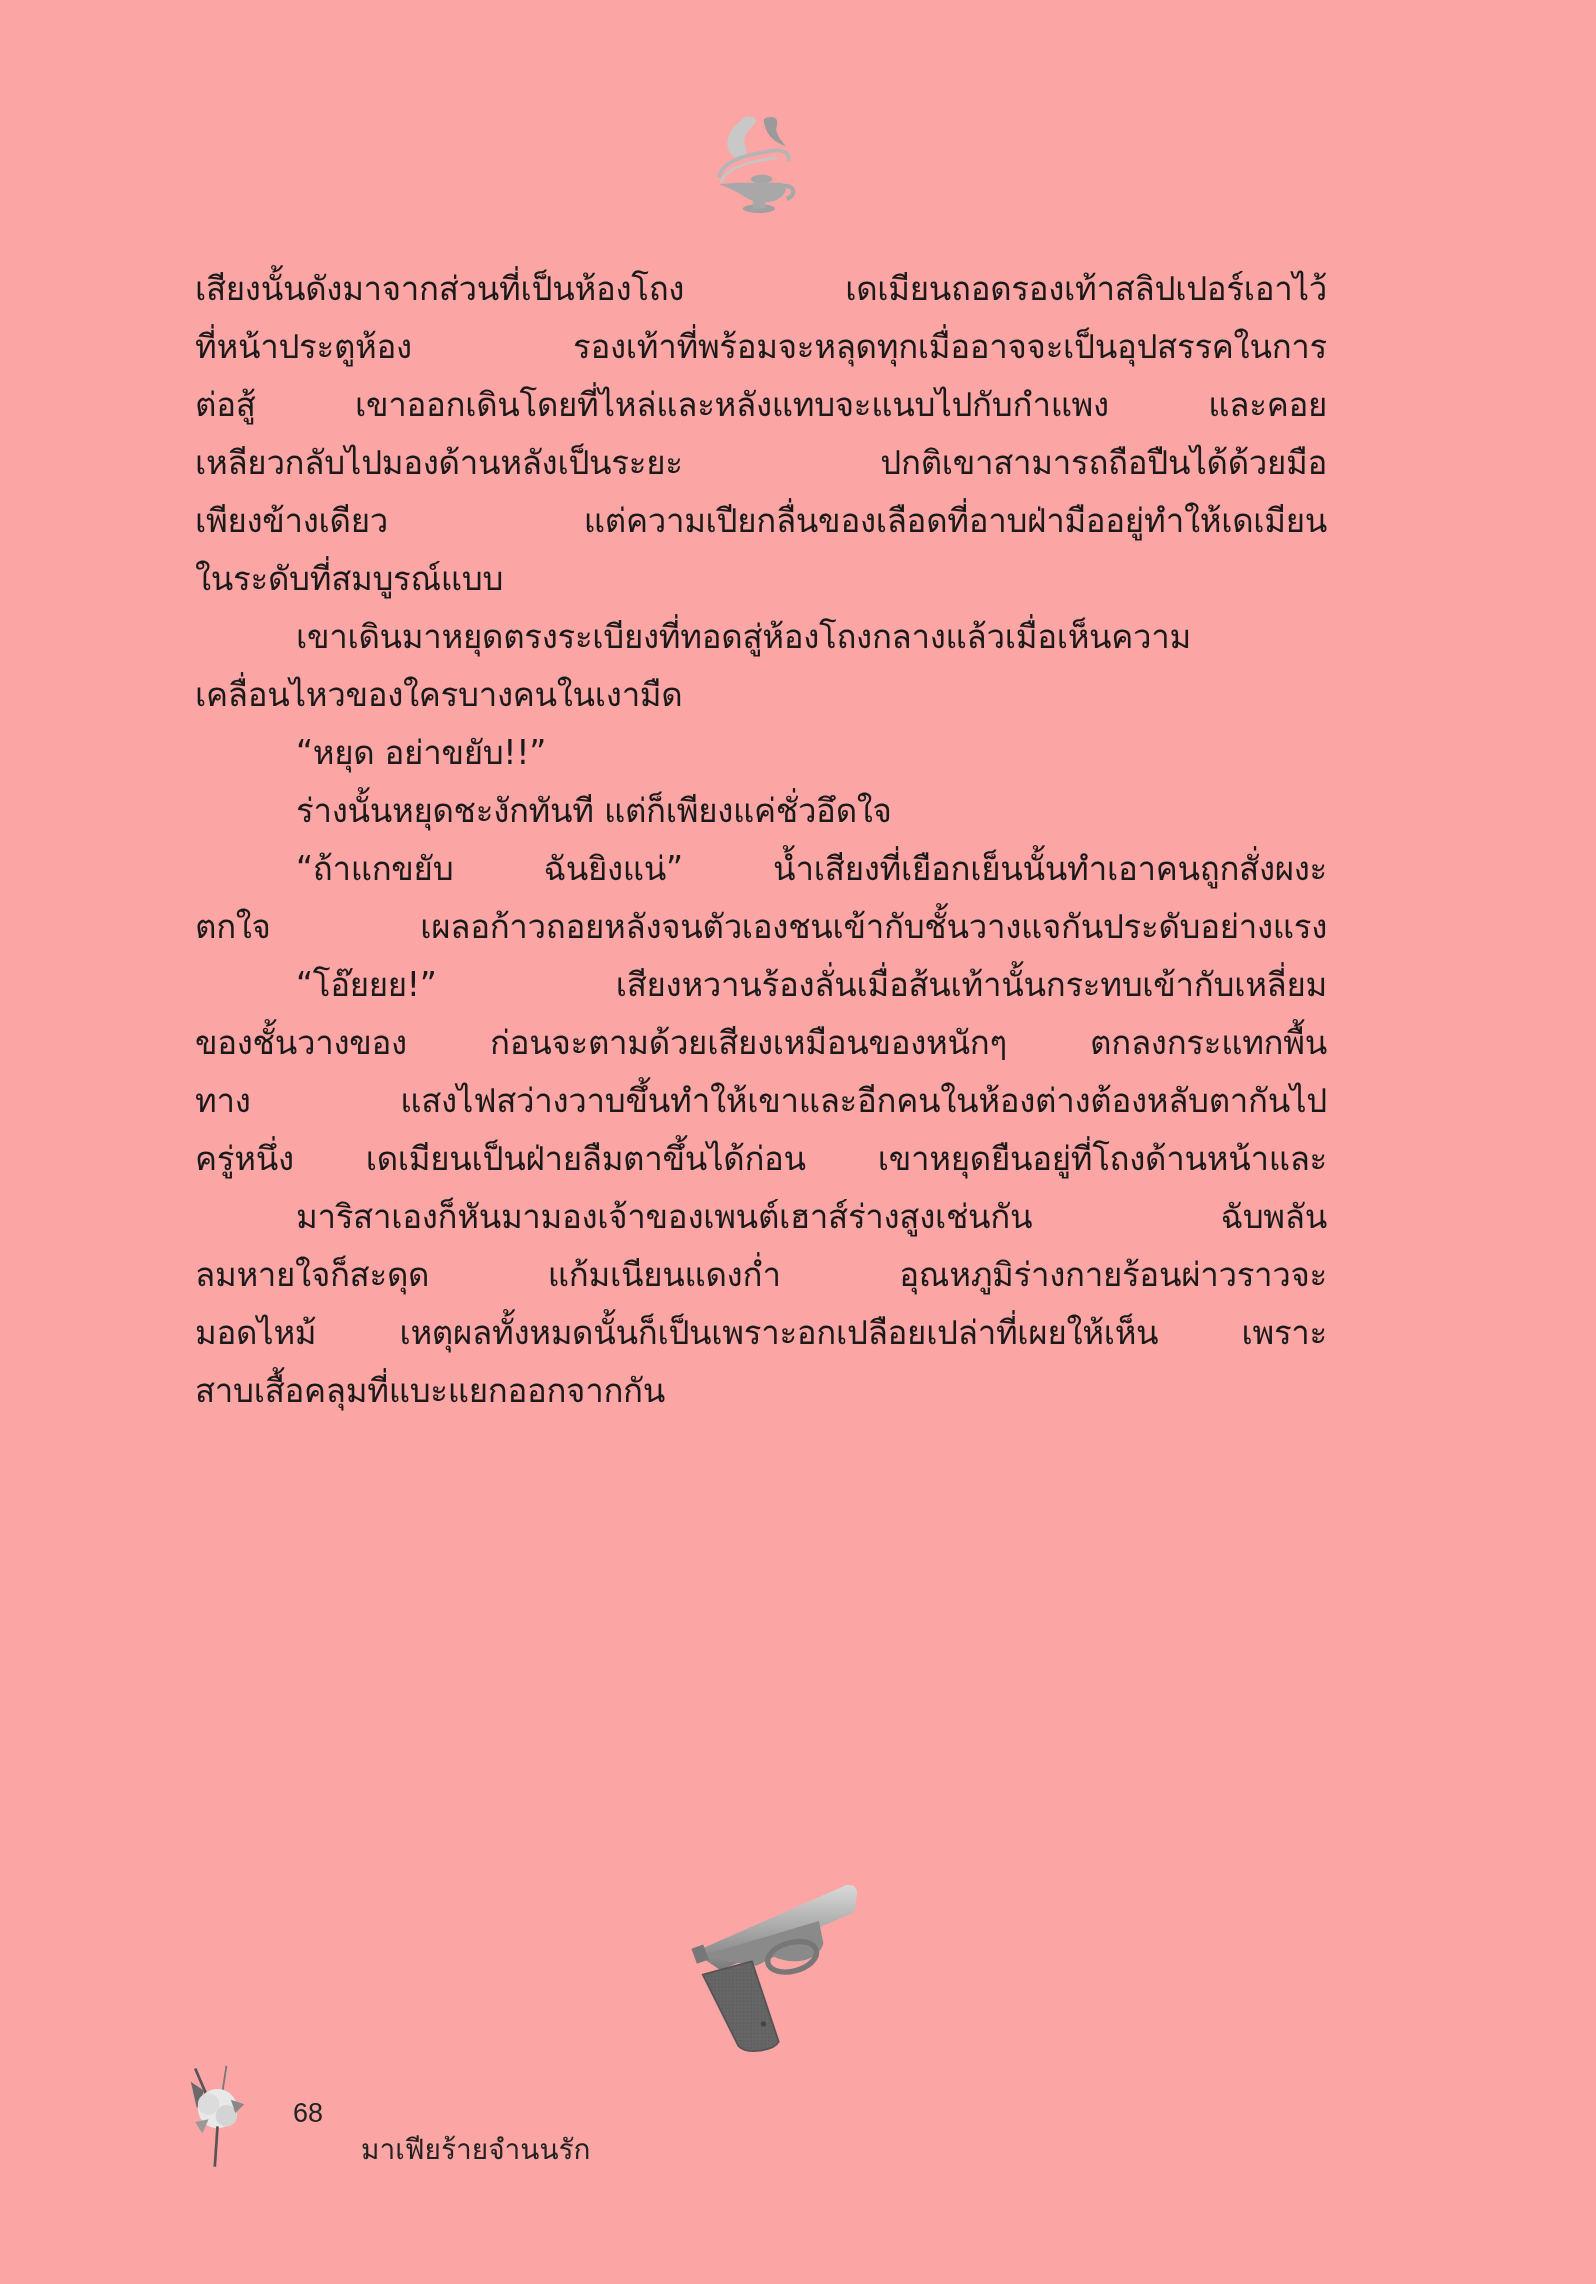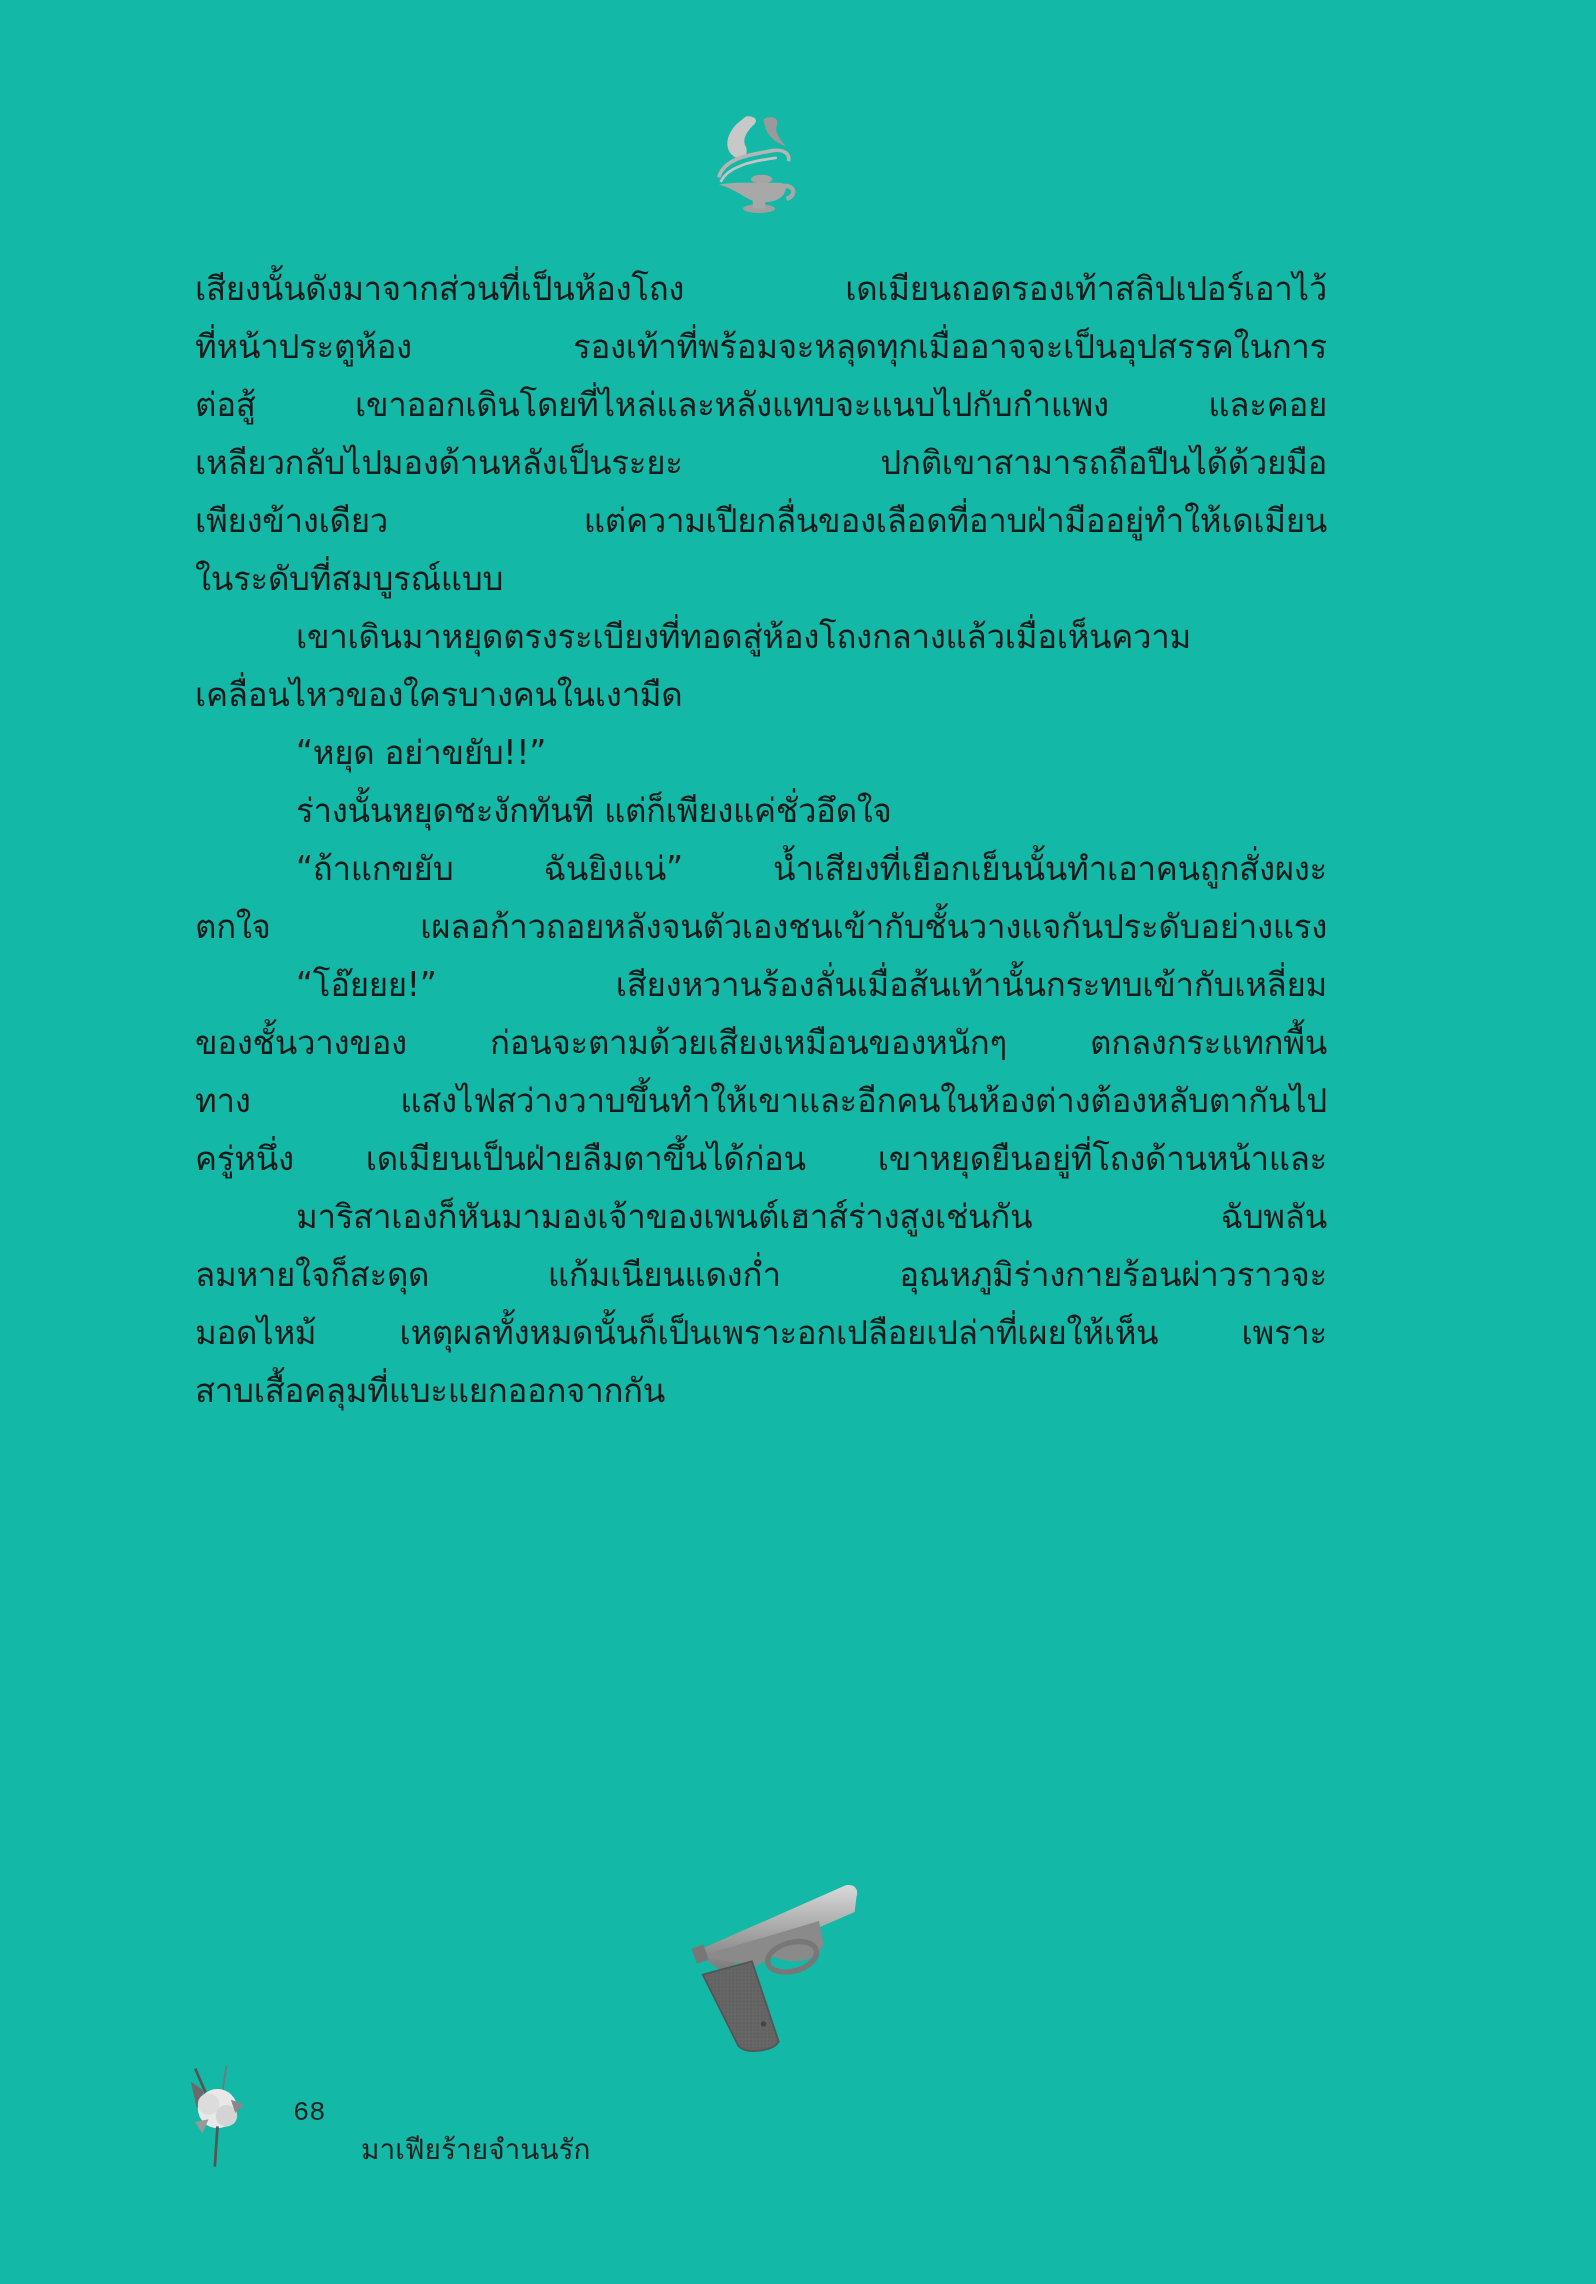--- a/index.html
+++ b/index.html
@@ -1,34 +1,34 @@
 <!DOCTYPE html>
 <html style="font-size:14.3px"><head>
 <meta charset="utf-8">
 <style>
   html, body { margin: 0; padding: 0; background: #ffffff; }
   body { width: 1597px; height: 2285px; position: relative; overflow: hidden;
          font-family: "DejaVu Sans", "Liberation Sans", sans-serif; color: #1a1a1a; }
-  .page { position: absolute; left: 0; top: 0; width: 1597px; height: 2285px; background: #14b8a6; }
+  .page { position: absolute; left: 0; top: 0; width: 1597px; height: 2285px; background: #fca5a5; }
 
   .header-ornament { position: absolute; left: 701px; top: 106px; width: 107px; height: 116px; }
 
   .body-text { position: absolute; left: 195px; top: 260px; width: 1132px; }
   .line { height: 58px; line-height: 58px; font-size: 33px; white-space: nowrap;
           letter-spacing: -0.3px; overflow: visible; }
   .line.justify { text-align: justify; text-align-last: justify; }
   .line.indent { padding-left: 101px; }
   .line.left { text-align: left; text-align-last: left; }
 
   .gun-illustration { position: absolute; left: 667px; top: 1867px; width: 210px; height: 193px; }
 
   .footer { position: absolute; left: 177px; top: 2064px; height: 107px; width: 627px; }
   .footer-flower { position: absolute; left: 0; top: 0; width: 81px; height: 107px; }
   .footer-page-number { position: absolute; left: 116px; top: 34px; font-size: 27px; color: #222;
-          font-family: Liberation Mono, monospace; }
+          font-family: Liberation Sans, sans-serif; }
   .footer-book-title { position: absolute; left: 184px; top: 32px; font-size: 28px; color: #222; margin-top: 31px; }
 </style>
 </head>
 <body>
 
 <div class="page">
 
   <div class="header-ornament">
     <svg width="107" height="116" viewBox="0 0 120 130">
 

